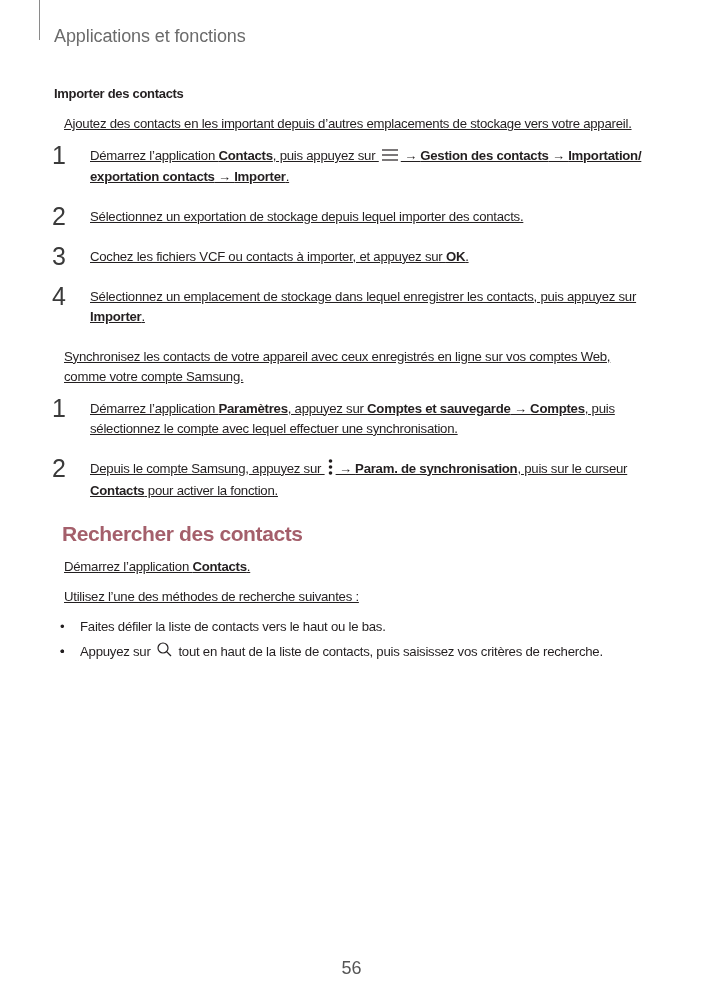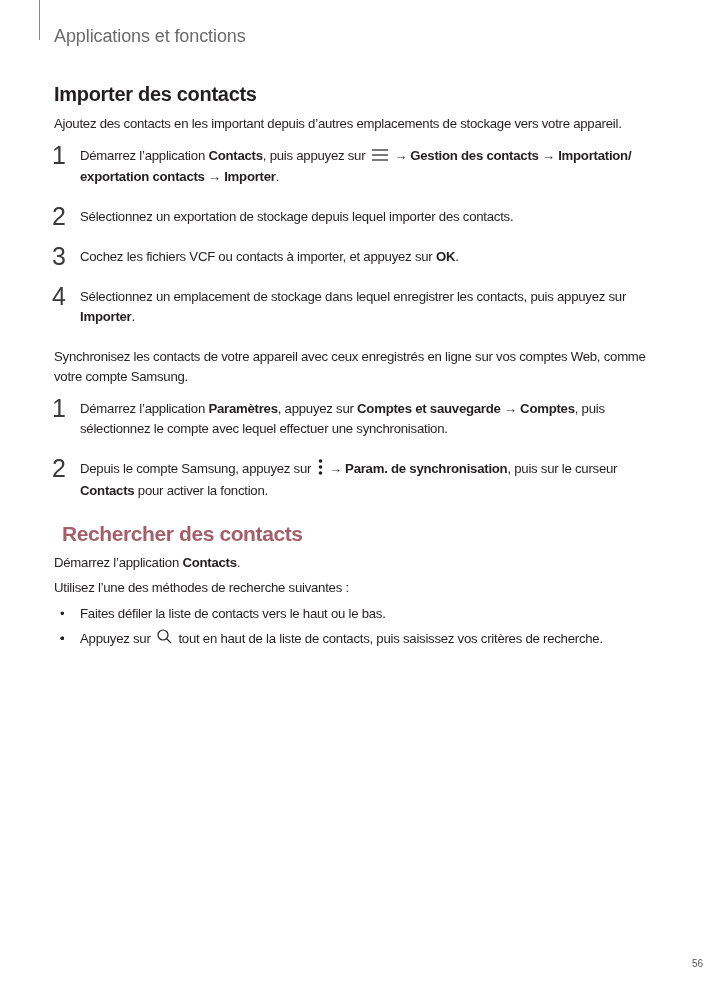--- a/index.html
+++ b/index.html
@@ -3,35 +3,35 @@
   <meta charset="utf-8">
   <style>
     html, body { margin: 0; padding: 0; background: #ffffff; }
     body {
       width: 703px; height: 994px; position: relative; overflow: hidden;
       font-family: "Liberation Sans", sans-serif; color: #231f20;
     }
     .header-rule { position: absolute; left: 39px; top: 0; width: 1px; height: 40px; background: #8a8a8a; }
     .running-head { position: absolute; left: 54px; top: 26px; font-size: 18px; color: #6b6b6b; letter-spacing: -0.1px; }
     .content { position: absolute; left: 54px; top: 84px; width: 600px; font-size: 13.2px; line-height: 20px; letter-spacing: -0.25px; }
-    h2.sub { font-size: 20px; font-weight: bold; margin: 0 0 10px 0; line-height: 20px; letter-spacing: -0.3px; color: #231f20; }
+    h2.sub { font-size: 13px; font-weight: bold; margin: 0 0 10px 0; line-height: 20px; letter-spacing: -0.3px; color: #231f20; }
     h1.main { font-size: 21px; font-weight: bold; margin: 0 0 6px 8px; line-height: 26px; color: #a45f6b; letter-spacing: -0.4px; }
-    p { margin: 0; }
+    p { margin: 10px; text-decoration: underline; }
     .intro { margin-bottom: 12px; }
     .step { position: relative; padding-left: 26px; margin-bottom: 20px; }
     .step .num { position: absolute; left: -2px; top: -4px; font-size: 25px; line-height: 26px; color: #3a3a3a; font-weight: normal; }
     .step p + p { margin-top: 7px; }
     b { font-weight: bold; }
     .arrow { font-size: 13px; }
     .icon-inline { display: inline-block; vertical-align: middle; margin: 0 3px; }
     .bullets { list-style: none; margin: 6px 0 0 0; padding: 0; }
     .bullets li { position: relative; padding-left: 26px; margin-bottom: 5px; }
     .bullets li .dot { position: absolute; left: 6px; top: 0; }
     .line-gap { margin-top: 5px; }
-    .page-number { position: absolute; left: 0; width: 703px; top: 958px; text-align: right; font-size: 10px; color: #555555; }
+    .page-number { position: absolute; left: 0; width: 703px; top: 958px; text-align: center; font-size: 18px; color: #555555; }
     .section-gap-1 { margin-top: 6px; }
     .section-gap-2 { margin-top: 14px; }
   </style>
 </head>
 <body>
 
 <div class="header-rule"></div>
 <div class="running-head">Applications et fonctions</div>
 
 <div class="content">

